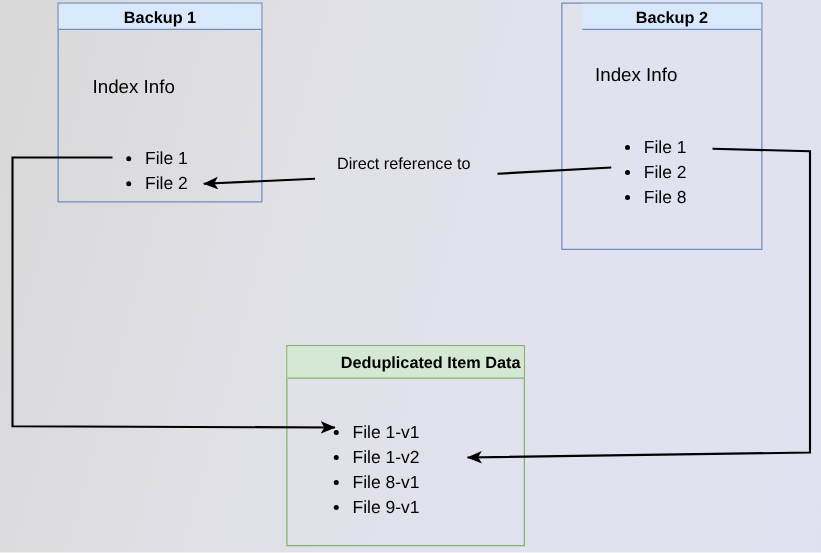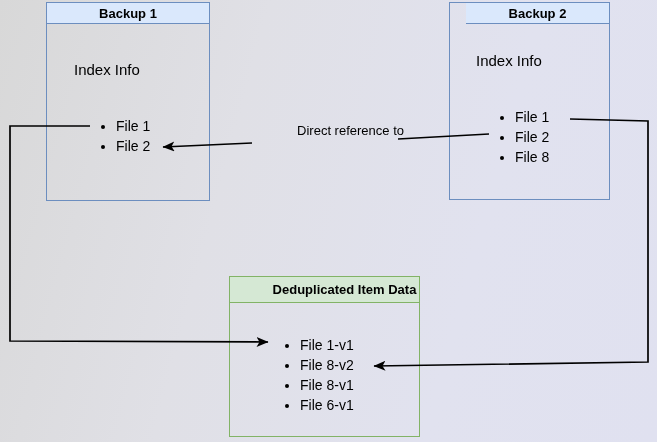--- a/index.html
+++ b/index.html
@@ -29,57 +29,57 @@
     text-align: center;
     display: flex;
     align-items: center;
     justify-content: center;
   }
   .blue   { border-color: #6c8ebf; }
   .blue  .node-header { background: #dae8fc; border-color: #6c8ebf; height: 21px; }
   .green  { border-color: #82b366; }
   .green .node-header { background: #d5e8d4; border-color: #82b366; height: 26px; padding-left: 40px; }
 
-  .backup1 { left: 46px;  top: 2px;   width: 164px; height: 199px; }
+  .backup1 { left: 46px;  top: 2px;   width: 164px; height: 160px; }
   .backup2 { left: 449px; top: 2px;   width: 161px; height: 198px; padding-left: 16px; }
   .dedup   { left: 229px; top: 276px; width: 191px; height: 161px; }
 
   .index-label {
     position: absolute;
     font-size: 15px;
   }
   .backup1 .index-label { left: 27px; top: 58px; }
   .backup2 .index-label { left: 26px; top: 49px; }
 
   ul.file-list {
     position: absolute;
     margin: 0;
     padding: 0 0 0 18px;
     list-style: disc;
     font-size: 14px;
   }
   ul.file-list li { line-height: 20px; }
   .backup1 ul.file-list { left: 51px; top: 113px; }
   .backup2 ul.file-list { left: 47px; top: 104px; }
-  .dedup   ul.file-list { left: 52px; top: 58px;  }
+  .dedup   ul.file-list { left: 34px; top: 58px;  }
 
   .connector-layer {
     position: absolute;
     left: 0; top: 0;
     width: 657px; height: 442px;
     z-index: 2;
     pointer-events: none;
   }
 
   .annotation {
     position: absolute;
     left: 242px;
     top: 123px;
     width: 162px;
-    text-align: right;
+    text-align: center;
     font-size: 13px;
     line-height: 16px;
     z-index: 3;
   }
 </style>
 </head>
 <body>
 
 <div class="canvas">
 
@@ -99,23 +99,23 @@
       <li>File 1</li>
       <li>File 2</li>
       <li>File 8</li>
     </ul>
   </div>
 
   <div class="node green dedup">
     <div class="node-header">Deduplicated Item Data</div>
     <ul class="file-list">
       <li>File 1-v1</li>
-      <li>File 8-v2</li>
+      <li>File 1-v2</li>
       <li>File 8-v1</li>
-      <li>File 6-v1</li>
+      <li>File 9-v1</li>
     </ul>
   </div>
 
   <svg class="connector-layer" width="657" height="442" viewBox="0 0 657 442" xmlns="http://www.w3.org/2000/svg">
     <defs>
       <marker id="arrowhead" markerWidth="13" markerHeight="11" refX="11.5" refY="5" orient="auto" markerUnits="userSpaceOnUse">
         <path d="M0,0 L12,5 L0,10 L3,5 Z" fill="#000000"></path>
       </marker>
     </defs>
     <path d="M 90 126 L 10 126 L 10 341 L 268 342" fill="none" stroke="#000000" stroke-width="1.7" marker-end="url(#arrowhead)"></path>

